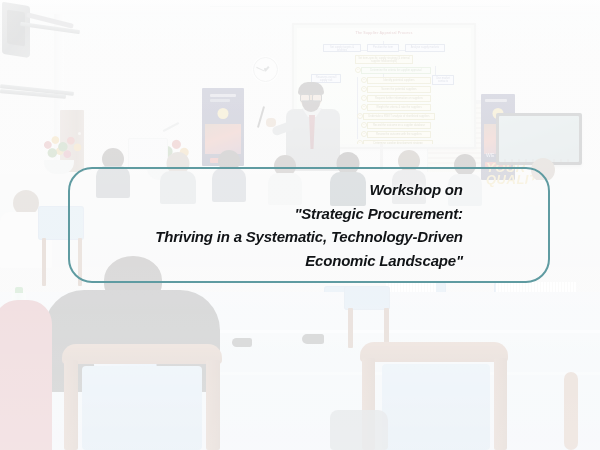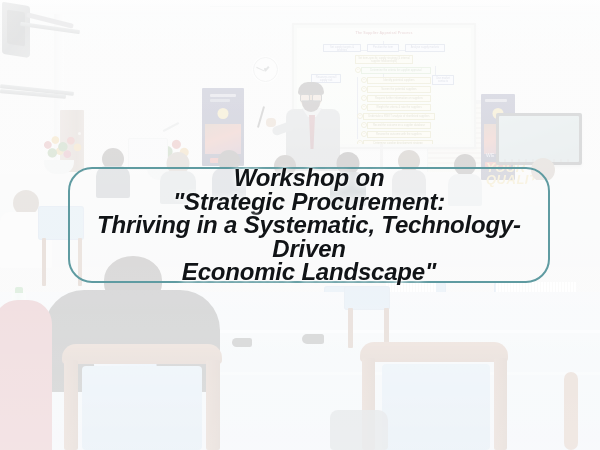--- a/index.html
+++ b/index.html
@@ -531,25 +531,25 @@
     height: 116px;
     box-sizing: border-box;
     border: 2px solid #5f9ba1;
     border-radius: 24px;
     display: flex;
     align-items: center;
     justify-content: center;
     background: rgba(255,255,255,.10);
   }
   #title-text {
-    text-align: center;
+    text-align: right;
     font-family: "Liberation Sans", sans-serif;
     font-weight: bold;
     font-style: italic;
-    font-size: 24px;
+    font-size: 15px;
     line-height: 23.5px;
     letter-spacing: -0.2px;
     color: #111417;
     white-space: pre-line;
     text-shadow:
       0 0 3px rgba(255,255,255,.95),
       0 0 6px rgba(255,255,255,.85),
       0 0 10px rgba(255,255,255,.6);
   }
 </style>

